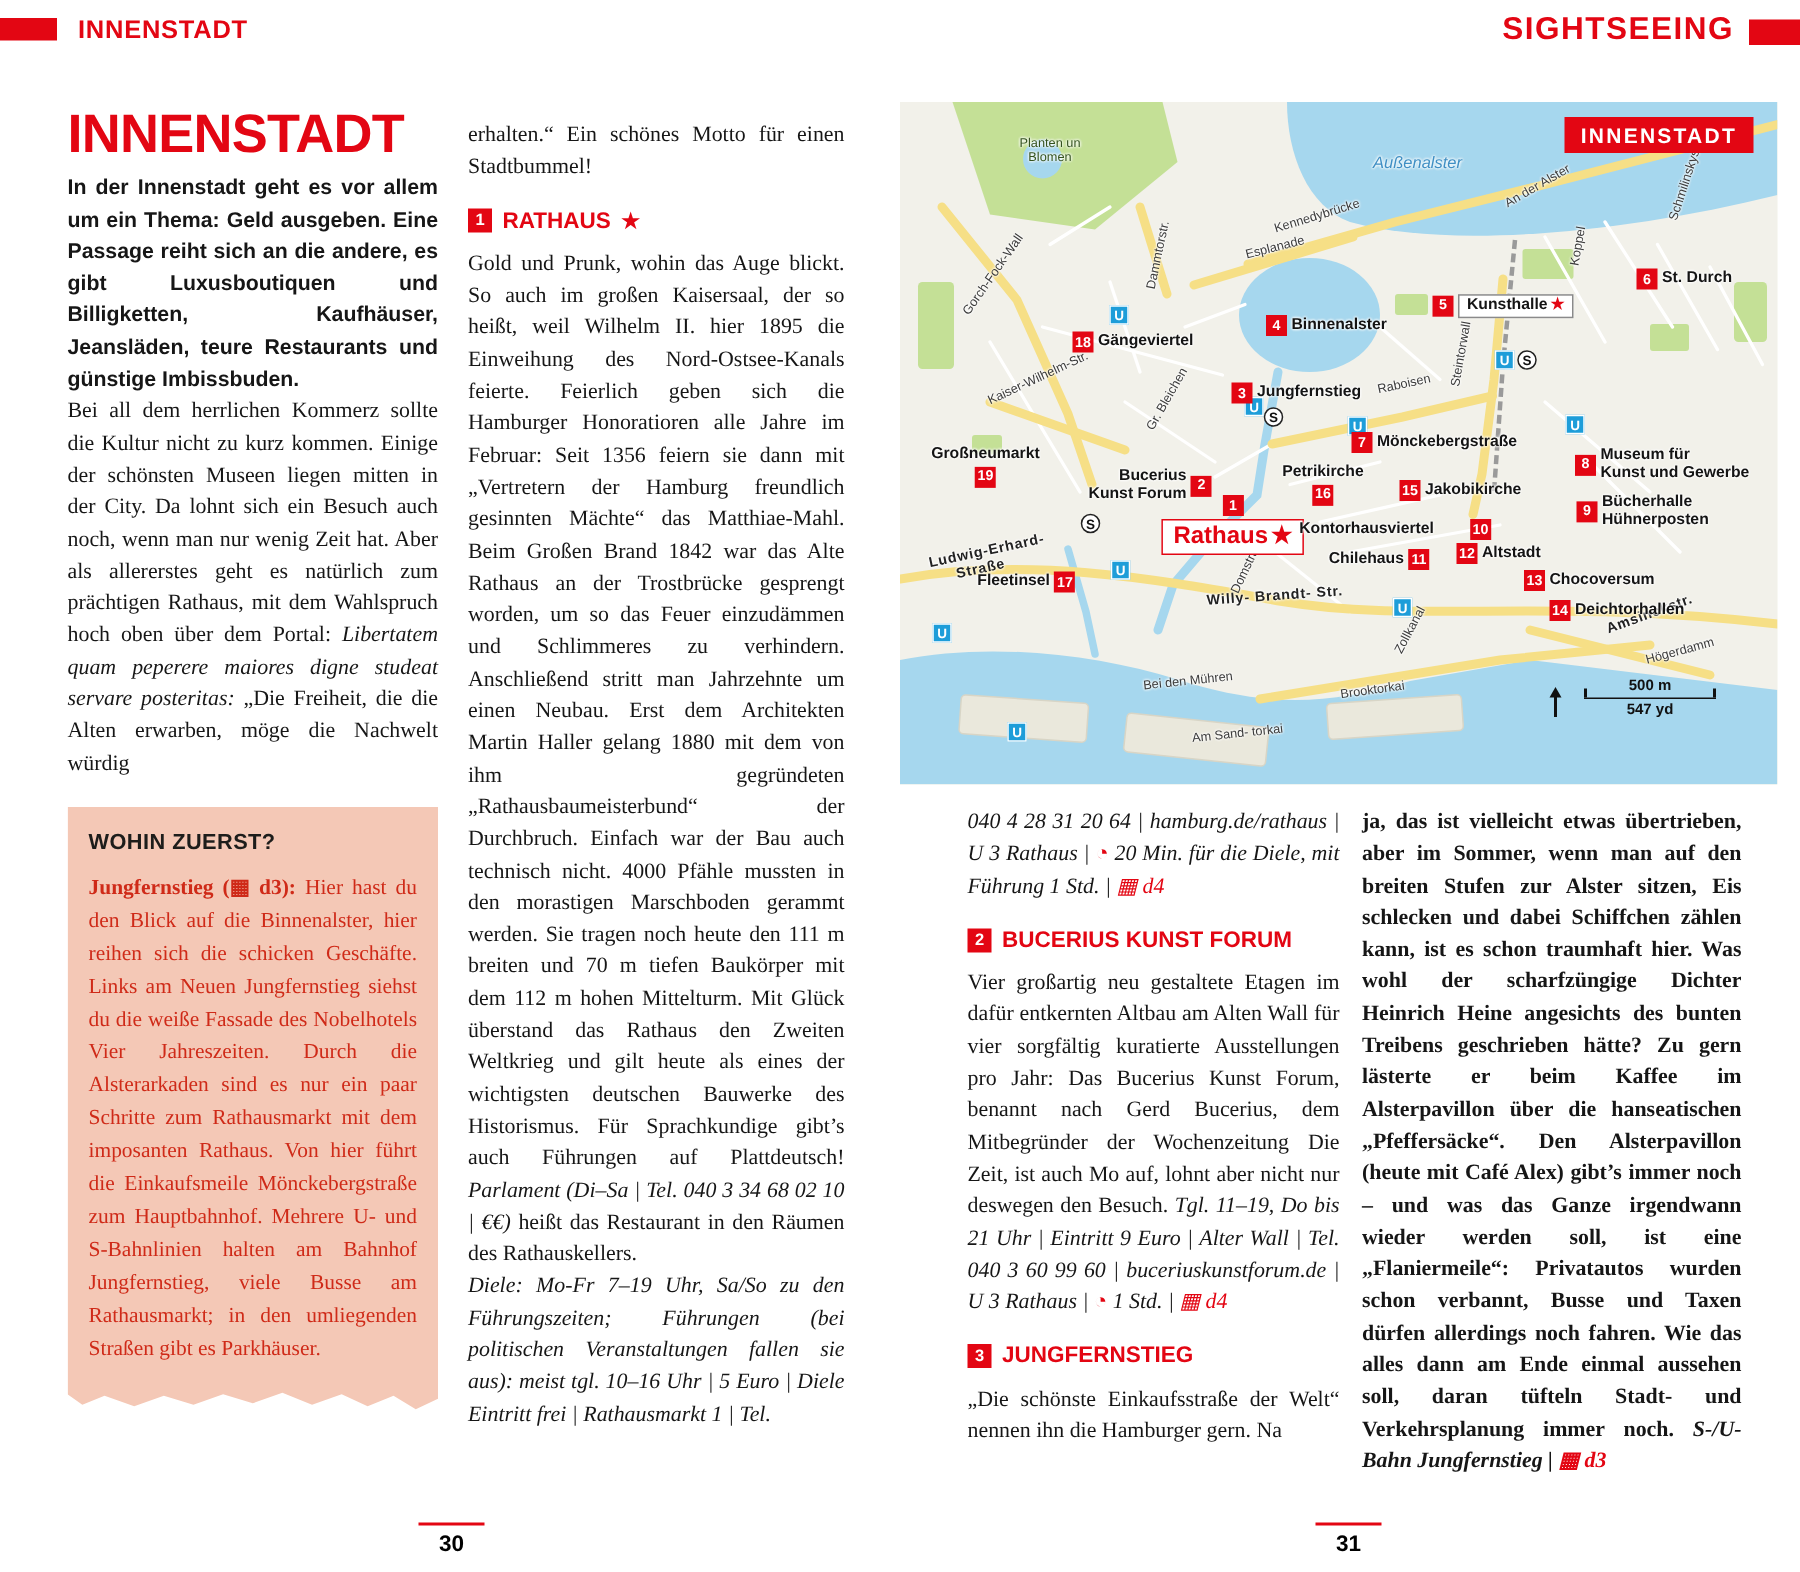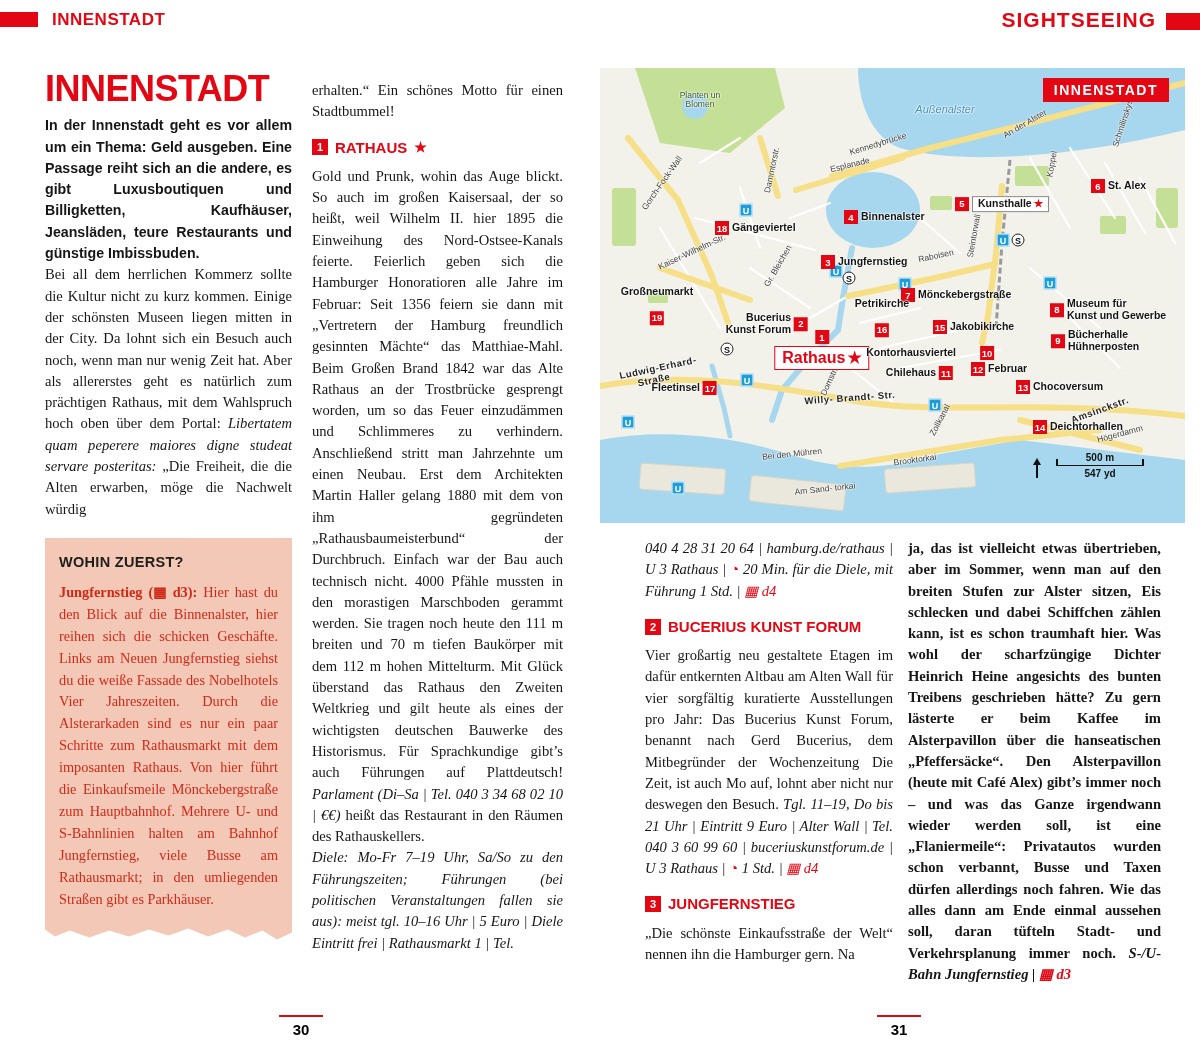--- a/index.html
+++ b/index.html
@@ -81,21 +81,21 @@
   .marker{position:absolute;display:flex;align-items:center;gap:3px;z-index:4;
       font:bold 10.5px "Liberation Sans",sans-serif;color:#141414;}
   .marker .badge{width:14px;height:14px;background:var(--red);color:#fff;flex:none;
       display:flex;align-items:center;justify-content:center;font-size:9.5px;}
   .marker .mlabel{white-space:pre-line;line-height:1.12;
       text-shadow:0 0 2px #fff,0 0 2px #fff,0 0 2px #fff;}
   .marker .mstar{color:var(--red);margin-left:2px;text-shadow:none;}
   .side-right{transform:translate(-7px,-50%);}
   .side-left{transform:translate(calc(-100% + 7px),-50%);text-align:right;}
   .side-left .mlabel{text-align:right;}
-  .side-above{flex-direction:column;gap:13px;transform:translate(-50%,calc(-100% + 7px));justify-content:center;}
+  .side-above{flex-direction:column;gap:2px;transform:translate(-50%,calc(-100% + 7px));justify-content:center;}
   .side-below{flex-direction:column;gap:2px;transform:translate(-50%,-7px);}
   .box-white .mlabel{background:#fff;border:1px solid #8a8a8a;padding:1px 5px;text-shadow:none;}
   .box-red .mlabel{background:#fff;border:1.5px solid var(--red);color:var(--red);
       padding:2px 7px;font-size:16px;text-shadow:none;}
   .scale{position:absolute;left:452px;top:384px;width:96px;text-align:center;z-index:5;
       font:bold 10px "Liberation Sans",sans-serif;color:#111;}
   .scale .bar{border-bottom:1.6px solid #111;position:relative;margin:2px 4px;}
   .scale .bar::before,.scale .bar::after{content:"";position:absolute;bottom:0;width:1.6px;height:6px;background:#111;}
   .scale .bar::before{left:0;} .scale .bar::after{right:0;}
   .north{position:absolute;left:436px;top:396px;width:2px;height:14px;background:#111;z-index:5;}
@@ -237,21 +237,21 @@
       <div class="marker side-right" style="left: 251px; top: 149px;">
         <span class="badge">4</span>
         <span class="mlabel">Binnenalster</span>
       </div>
       <div class="marker side-right box-white" style="left: 362px; top: 136px;">
         <span class="badge">5</span>
         <span class="mlabel">Kunsthalle<span class="mstar">★</span></span>
       </div>
       <div class="marker side-right" style="left: 498px; top: 118px;">
         <span class="badge">6</span>
-        <span class="mlabel">St. Alex</span>
+        <span class="mlabel">St. Durch</span>
       </div>
       <div class="marker side-right" style="left: 228px; top: 194px;">
         <span class="badge">3</span>
         <span class="mlabel">Jungfernstieg</span>
       </div>
       <div class="marker side-right" style="left: 308px; top: 227px;">
         <span class="badge">7</span>
         <span class="mlabel">Mönckebergstraße</span>
       </div>
       <div class="marker side-above" style="left: 57px; top: 250px;">
@@ -288,27 +288,27 @@
       <div class="marker side-left" style="left: 387px; top: 285px; gap: 24px;">
         <span class="mlabel">Kontorhausviertel</span>
         <span class="badge">10</span>
       </div>
       <div class="marker side-left" style="left: 346px; top: 305px;">
         <span class="mlabel">Chilehaus</span>
         <span class="badge">11</span>
       </div>
       <div class="marker side-right" style="left: 378px; top: 301px;">
         <span class="badge">12</span>
-        <span class="mlabel">Februar</span>
+        <span class="mlabel">Altstadt</span>
       </div>
       <div class="marker side-right" style="left: 378px; top: 319px; padding-left: 45px;">
         <span class="badge">13</span>
         <span class="mlabel">Chocoversum</span>
       </div>
-      <div class="marker side-right" style="left: 406px; top: 359px; padding-left: 34px;">
+      <div class="marker side-right" style="left: 406px; top: 339px; padding-left: 34px;">
         <span class="badge">14</span>
         <span class="mlabel">Deichtorhallen</span>
       </div>
       <div class="marker side-left" style="left: 110px; top: 320px; padding-left: 23px;">
         <span class="mlabel">Fleetinsel</span>
         <span class="badge">17</span>
       </div>
     </div>
   <div class="scale">
     <div>500 m</div>

